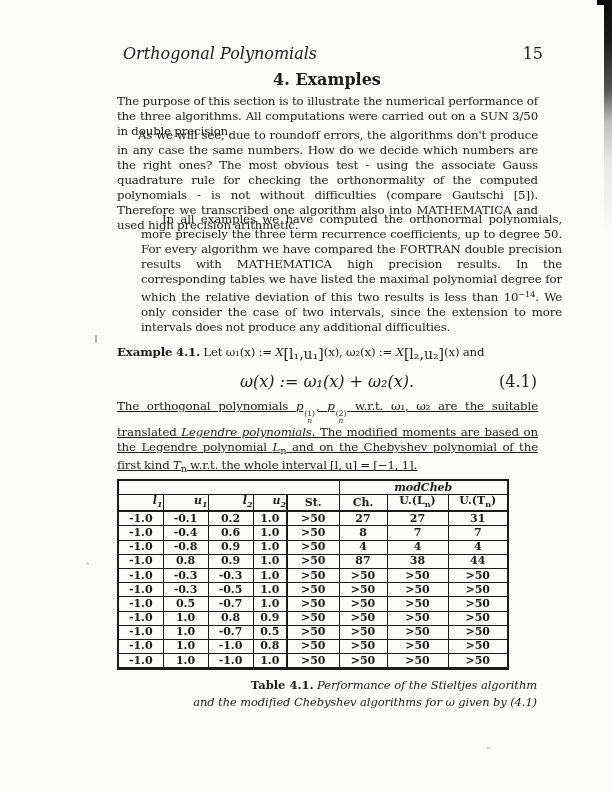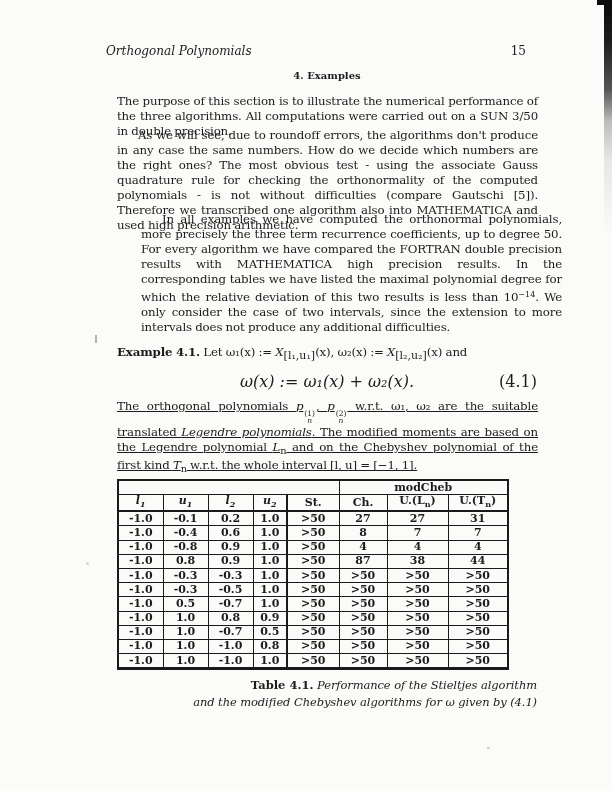--- a/index.html
+++ b/index.html
@@ -14,59 +14,59 @@
     background:linear-gradient(180deg,#090909 0%,#1e1e1e 18%,#555 38%,
       rgba(140,140,140,.55) 52%,rgba(170,170,170,.25) 68%,rgba(180,180,180,0) 100%);
     border-bottom-left-radius:6px;}
   .curl::before{content:'';position:absolute;top:0;right:0;width:15px;height:5px;background:#0d0d0d;}
   .speck{position:absolute;background:#8a8a8a;}
   .s1{left:95px;top:335px;width:2px;height:8px;opacity:.65;}
   .s2{left:86px;top:562px;width:3px;height:3px;border-radius:50%;opacity:.35;}
   .s3{left:487px;top:747px;width:3px;height:2px;opacity:.35;}
 
   
-  .running-header{position:absolute;left:106px;top:44px;width:420px;font-size:12px;}
+  .running-header{position:absolute;left:123px;top:44px;width:420px;font-size:16px;}
   .rh-title{font-style:italic;}
   .rh-page{position:absolute;right:0;top:0;font-style:normal;}
 
   .heading{position:absolute;left:117px;top:70px;width:420px;text-align:center;
-    font-weight:bold;font-size:10px;}
+    font-weight:bold;font-size:16px;}
 
   .para{position:absolute;left:117px;width:421px;margin:0;
     font-size:11.8px;line-height:15px;text-align:justify;
     letter-spacing:-.15px;word-spacing:-.3px;}
   .indent{text-indent:21px;}
   .p1{top:94px;}
   .p2{top:128px;}
   .p3{top:212px;margin-left:24px;}
   .example{top:345px;}
   .p4{top:399px;text-decoration:underline;}
   .sup{font-size:8px;vertical-align:.45em;letter-spacing:0;}
-  sub.chi-sub{font-size:11px;letter-spacing:0;}
+  sub.chi-sub{font-size:14px;letter-spacing:0;}
   .supsub{display:inline-flex;flex-direction:column;align-items:center;
     vertical-align:-.5em;line-height:1;margin:0 1px;letter-spacing:0;}
   .supsub .u{font-size:7.5px;}
   .supsub .d{font-size:7.5px;font-style:italic;}
 
   .equation{position:absolute;left:117px;top:372px;width:420px;text-align:center;
     font-size:16px;}
   .eq-body{font-style:italic;}
   .eq-num{position:absolute;right:0;top:0;font-style:normal;}
 
   
   table.tbl{position:absolute;left:117px;top:479px;width:390px;
     border-collapse:collapse;table-layout:fixed;
     border:2px solid #1a1a1a;border-bottom-width:3px;
     font-family:"DejaVu Serif","Liberation Serif",serif;
     font-weight:bold;font-size:11px;}
   .tbl td{border:1px solid #1a1a1a;text-align:center;vertical-align:middle;
     padding:0;height:13.2px;line-height:12px;overflow:hidden;}
-  .tbl tr.ghdr td{height:13px;}
+  .tbl tr.ghdr td{height:13px;font-style:italic;}
   .tbl tr.hdr2 td{height:14px;border-bottom:2.5px solid #1a1a1a;}
-  .tbl tr.hdr2 td:nth-child(-n+4){font-style:italic;}
+  .tbl tr.hdr2 td:nth-child(-n+4){font-style:italic;text-align:right;}
   .tbl tr:not(.ghdr) td:nth-child(5){border-left:2.5px solid #1a1a1a;margin-left:28px;}
   .tbl sub{font-size:8px;letter-spacing:0;}
   .tbl .gempty{border-right:1px solid #1a1a1a;}
 
   .caption{position:absolute;left:117px;top:677px;width:420px;text-align:right;
     font-size:11.5px;line-height:17px;}
   .caption i{letter-spacing:-.1px;}
 </style>
 </head>
 <body>

